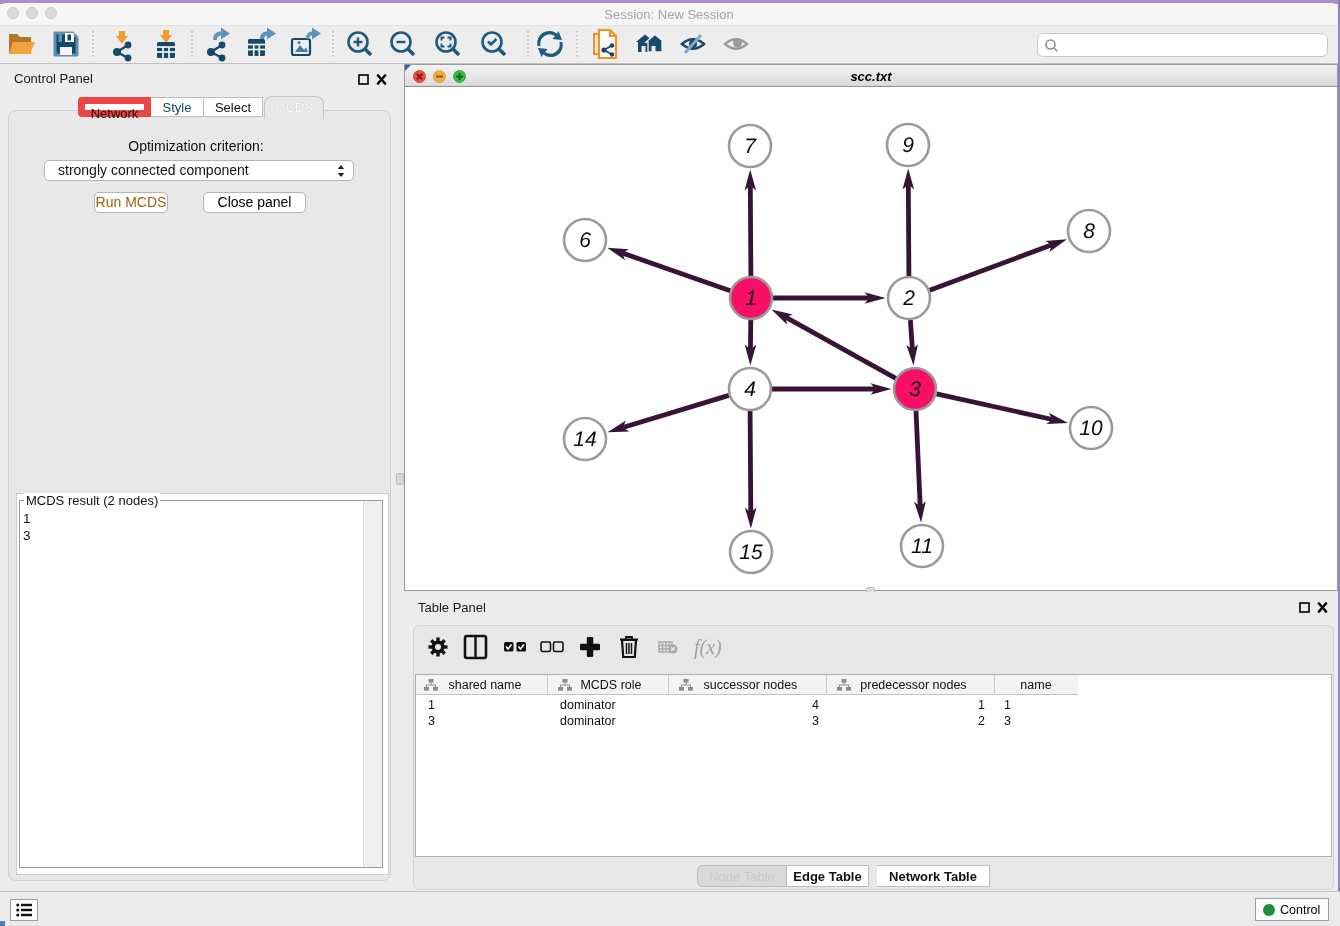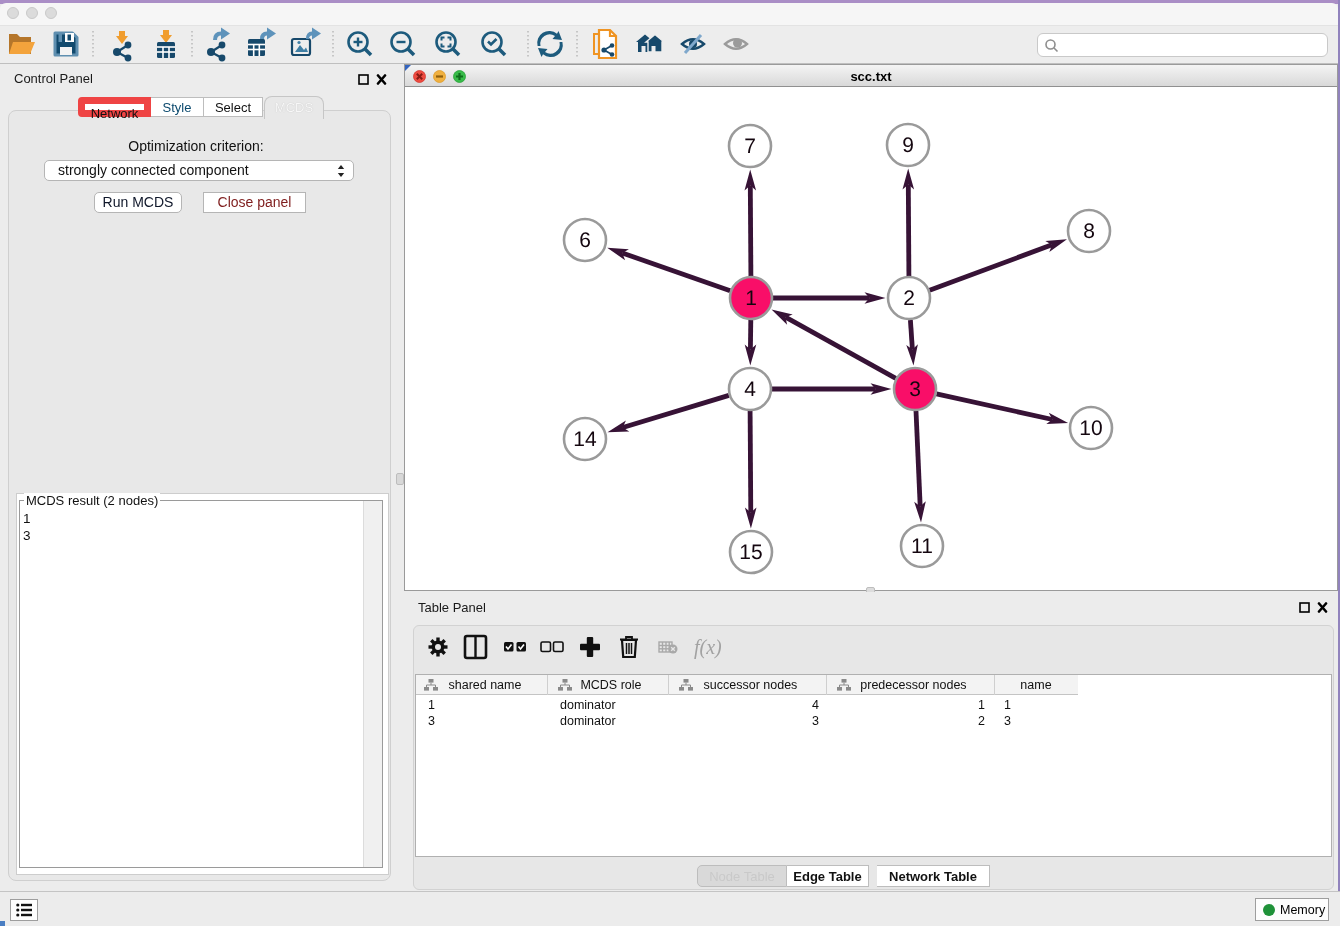--- a/index.html
+++ b/index.html
@@ -8,20 +8,21 @@
 </style></head>
 <body>
 
 <div class="abs" style="left:0;top:0;width:1340px;height:4px;background:#aa8ec6;"></div>
 <div class="abs" style="right:0;top:0;width:2px;height:926px;background:#9183bd;"></div>
 
 <div class="abs" style="left:0;top:3px;width:1338px;height:23px;background:#f6f6f6;border-radius:6px 6px 0 0;border-bottom:1px solid #e3e3e3;">
   <div class="abs" style="left:7px;top:4px;width:12px;height:12px;border-radius:50%;background:#dbdbdb;border:1px solid #c9c9c9;"></div>
   <div class="abs" style="left:26px;top:4px;width:12px;height:12px;border-radius:50%;background:#dbdbdb;border:1px solid #c9c9c9;"></div>
   <div class="abs" style="left:45px;top:4px;width:12px;height:12px;border-radius:50%;background:#dbdbdb;border:1px solid #c9c9c9;"></div>
+  <div class="abs" style="left:0;top:4px;width:1338px;text-align:center;font-size:13px;color:#a4a4a4;">Session: New Session</div>
 </div>
 
 <div class="abs" style="left:0;top:26px;width:1338px;height:38px;background:#ededed;border-bottom:1px solid #bfbfbf;">
   <svg class="abs" style="left:0;top:0;" width="780" height="38" viewBox="0 0 780 38">
 
     <g stroke="#9f9f9f" stroke-width="1" stroke-dasharray="1.5,2.5">
       <line x1="93" y1="5" x2="93" y2="33"></line>
         <line x1="192" y1="5" x2="192" y2="33"></line>
       <line x1="333" y1="5" x2="333" y2="33"></line>
         <line x1="528" y1="5" x2="528" y2="33"></line>
@@ -176,33 +177,33 @@
   </div>
   <div class="abs" style="left:44px;top:96px;width:310px;height:21px;background:#fff;border:1px solid #b5b5b5;border-radius:5px;font-size:14px;color:#111;line-height:19px;padding-left:13px;">strongly connected component
     <svg width="10" height="14" style="position:absolute;right:7px;top:3px;" viewBox="0 0 10 14">
       <path d="M5,1 L8.2,5 L1.8,5 Z" fill="#222"></path>
         <path d="M5,13 L8.2,9 L1.8,9 Z" fill="#222"></path>
     </svg>
   </div>
 
   <div class="abs" style="left:0;top:74px;width:392px;text-align:center;font-size:14px;color:#111;">Optimization criterion:</div>
 
-  <div class="abs" style="left:94px;top:128px;width:88px;height:21px;background:#fff;border:1px solid #b5b5b5;border-radius:5px;font-size:14px;color:#0f172a;text-align:center;line-height:19px;">Run MCDS</div>
-  <div class="abs" style="left:203px;top:128px;width:103px;height:21px;background:#fff;border:1px solid #b5b5b5;border-radius:0;font-size:14px;color:#7f1d1d;text-align:center;line-height:19px;">Close panel</div>
+  <div class="abs" style="left:94px;top:128px;width:74px;height:21px;background:#fff;border:1px solid #b5b5b5;border-radius:5px;font-size:14px;color:#a16207;text-align:center;line-height:19px;">Run MCDS</div>
+  <div class="abs" style="left:203px;top:128px;width:103px;height:21px;background:#fff;border:1px solid #b5b5b5;border-radius:5px;font-size:14px;color:#000000;text-align:center;line-height:19px;">Close panel</div>
 
   <div class="abs" style="left:16px;top:429px;width:373px;height:382px;background:#fff;border:1px solid #cdcdcd;"></div>
   <div class="abs" style="left:19px;top:436px;width:364px;height:368px;border:1px solid #9a9a9a;background:#fff;"></div>
   <div class="abs" style="left:363px;top:437px;width:19px;height:366px;background:#f0f0f0;border-left:1px solid #dcdcdc;"></div>
   <div class="abs" style="left:24px;top:429px;background:#fff;padding:0 2px;font-size:13px;color:#111;">MCDS result (2 nodes)</div>
   <div class="abs" style="left:23px;top:447px;font-size:13.5px;color:#111;line-height:16.5px;">1<br>3</div>
 </div>
 
 <div class="abs" style="left:396px;top:473px;width:8px;height:12px;background:#d8d8d8;border:1px solid #bdbdbd;border-radius:2px;"></div>
 
-<div class="abs" style="left:404px;top:64px;width:934px;height:527px;border:1px solid #9a9a9a;background:#fff;">
+<div class="abs" style="left:404px;top:64px;width:934px;height:527px;border:1px solid #9a9a9a;background:#fff;font-style:italic;">
   <div class="abs" style="left:0;top:0;width:932px;height:22px;background:linear-gradient(#f4f4f4,#d9d9d9);border-bottom:1px solid #909090;">
     <svg class="abs" style="left:8px;top:5px;" width="64" height="13" viewBox="0 0 64 13">
       <circle cx="6.5" cy="6.5" r="6" fill="#ee4b40" stroke="#d33a32" stroke-width="0.8"></circle>
       <path d="M3.8,3.8 L9.2,9.2 M9.2,3.8 L3.8,9.2" stroke="#881b14" stroke-width="2"></path>
       <circle cx="26.5" cy="6.5" r="6" fill="#f0b03f" stroke="#dd9c2b" stroke-width="0.8"></circle>
       <rect x="23" y="5.4" width="7" height="2.2" fill="#8f5f0c"></rect>
       <circle cx="46.5" cy="6.5" r="6" fill="#38bb49" stroke="#2aa33a" stroke-width="0.8"></circle>
       <path d="M43,6.5 L50,6.5 M46.5,3 L46.5,10" stroke="#0d6e1b" stroke-width="2.2"></path>
     </svg>
     <div class="abs" style="left:0;top:4px;width:932px;text-align:center;font-size:13px;color:#000;font-weight:bold;">scc.txt</div>
@@ -408,16 +409,16 @@
           <circle cx="1.8" cy="7" r="1.6"></circle>
           <circle cx="1.8" cy="12" r="1.6"></circle>
       <rect x="5" y="0.8" width="11" height="2.4"></rect>
           <rect x="5" y="5.8" width="11" height="2.4"></rect>
           <rect x="5" y="10.8" width="11" height="2.4"></rect>
         </g>
     </svg>
   </div>
   <div class="abs" style="left:1255px;top:6px;width:74px;height:23px;background:#fdfdfd;border:1px solid #9e9e9e;font-size:12.5px;color:#000;">
     <div class="abs" style="left:7px;top:5px;width:12px;height:12px;border-radius:50%;background:#1e9138;"></div>
-    <div class="abs" style="left:24px;top:4px;">Memory</div>
+    <div class="abs" style="left:24px;top:4px;">Control</div>
   </div>
   <div class="abs" style="left:0;top:29px;width:5px;height:6px;background:#4a7ec2;"></div>
 </div>
 
 </body></html>

